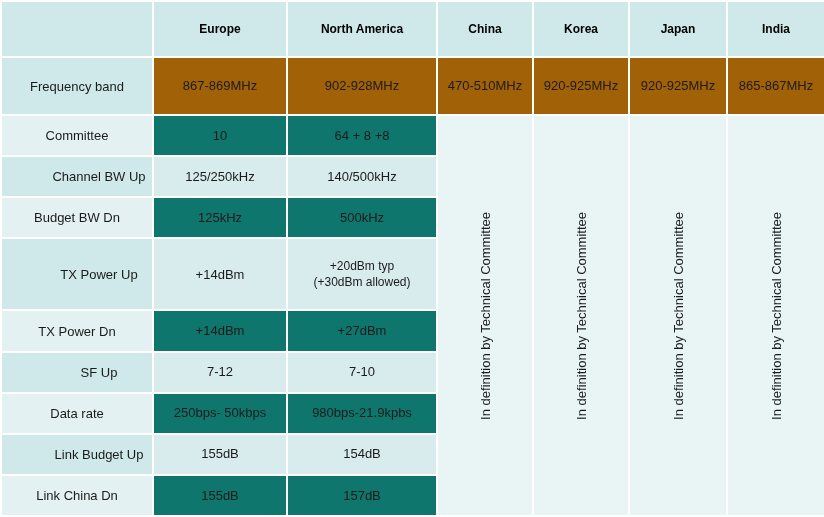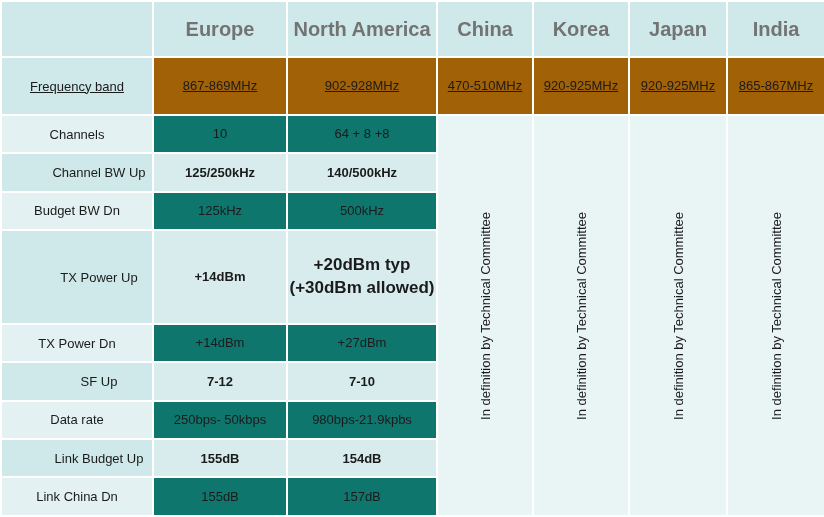--- a/index.html
+++ b/index.html
@@ -40,23 +40,23 @@
   col.c-na    { width: 150px; }
   col.c-cn    { width: 96px; }
   col.c-kr    { width: 96px; }
   col.c-jp    { width: 98px; }
   col.c-in    { width: 98px; }
 
   
   tr.header-row th {
     height: 54px;
     background: #cfe9ea;
-    font-size: 20px;
+    font-size: 12px;
     font-weight: bold;
-    color: #737373;
+    color: #000000;
   }
   th.corner {
     background: #cfe9ea;
   }
 
   
   td.rowlabel {
     text-align: right;
     padding-right: 10px;
     font-weight: bold;
@@ -67,44 +67,43 @@
   tr.alt td.rowlabel {
     background: #cfe9ea;
     padding-left: 44px;
   }
   td.val {
     background: #0f766e;
     line-height: 1.35;
   }
   tr.alt td.val {
     background: #d8ecee;
-    font-weight: bold;
   }
   
   tr.freq td.rowlabel { background: #cfe9ea; }
   tr.freq td.val { background: #a16207; }
-  tr.freq td { height: 56px; text-decoration: underline; }
+  tr.freq td { height: 56px; }
 
   
   td.vertical {
     background: #e9f4f5;
     position: relative;
   }
   td.vertical .vtext {
     display: block;
     writing-mode: vertical-rl;
     transform: rotate(180deg);
     white-space: nowrap;
     font-size: 13px;
     color: #1b1b1b;
     margin: 0 auto;
   }
   .sub {
     display: block;
-    font-size: 17px;
+    font-size: 12px;
   }
 </style>
 </head>
 <body>
 
 <div id="sheet">
   <table class="spec">
     <colgroup>
       <col class="c-label">
       <col class="c-eu">
@@ -130,21 +129,21 @@
         <td class="rowlabel">Frequency band</td>
         <td class="val">867-869MHz</td>
         <td class="val">902-928MHz</td>
         <td class="val">470-510MHz</td>
         <td class="val">920-925MHz</td>
         <td class="val">920-925MHz</td>
         <td class="val">865-867MHz</td>
       </tr>
 
       <tr>
-        <td class="rowlabel">Channels</td>
+        <td class="rowlabel">Committee</td>
         <td class="val">10</td>
         <td class="val">64 + 8 +8</td>
         <td class="vertical" rowspan="9">
           <span class="vtext">In definition by Technical Committee</span>
         </td>
         <td class="vertical" rowspan="9">
           <span class="vtext">In definition by Technical Committee</span>
         </td>
         <td class="vertical" rowspan="9">
           <span class="vtext">In definition by Technical Committee</span>

